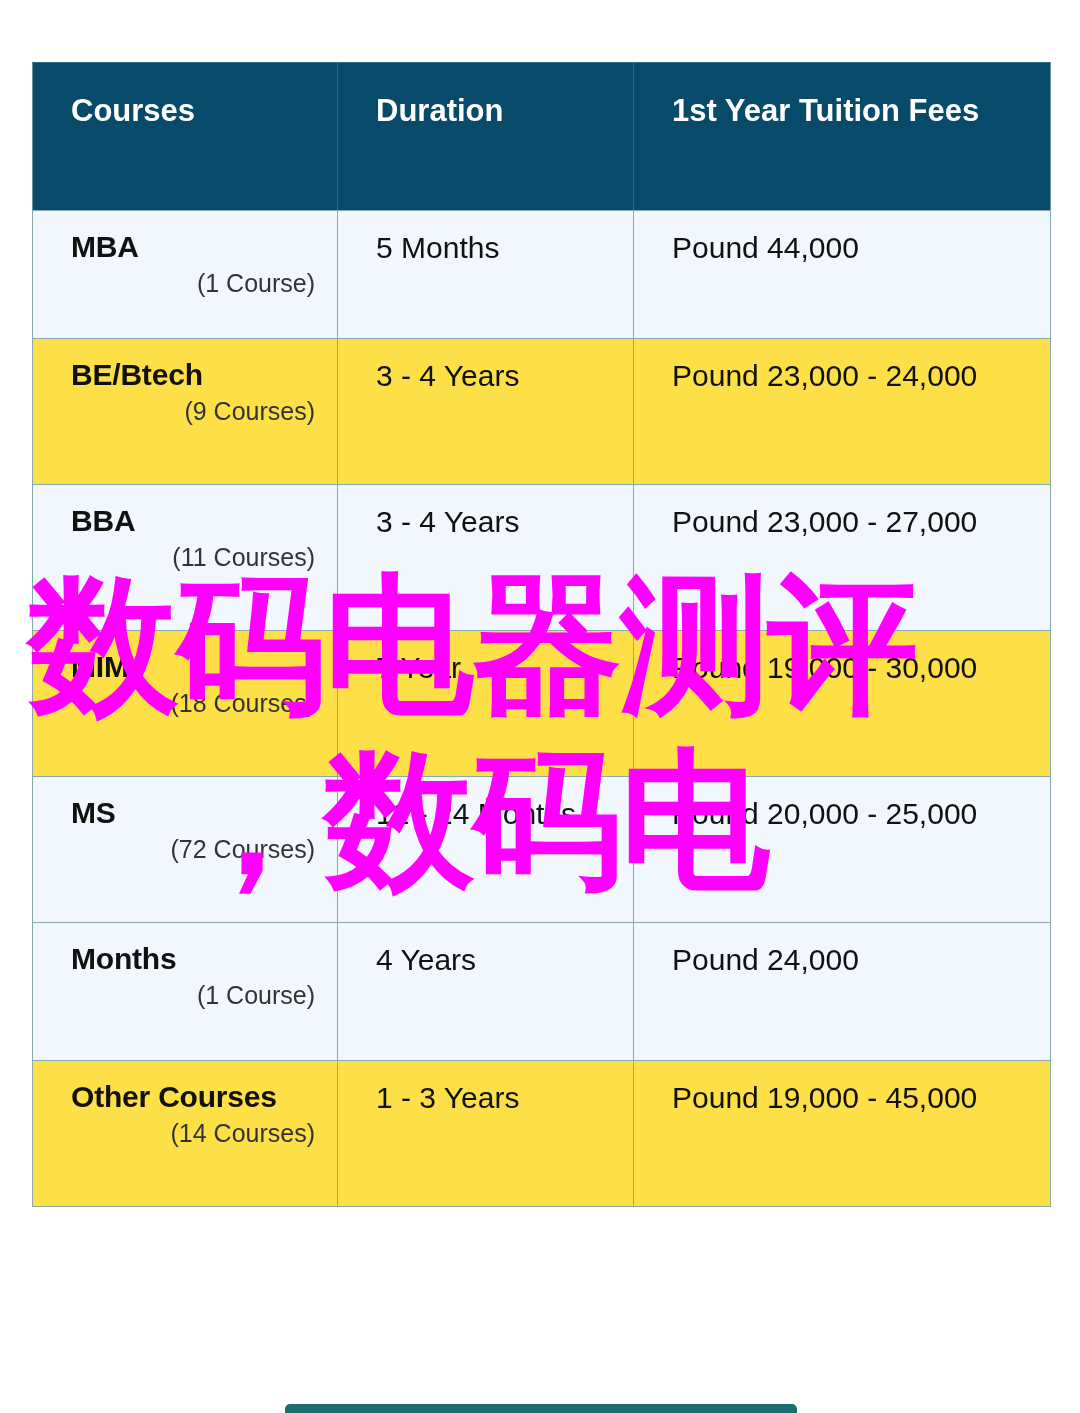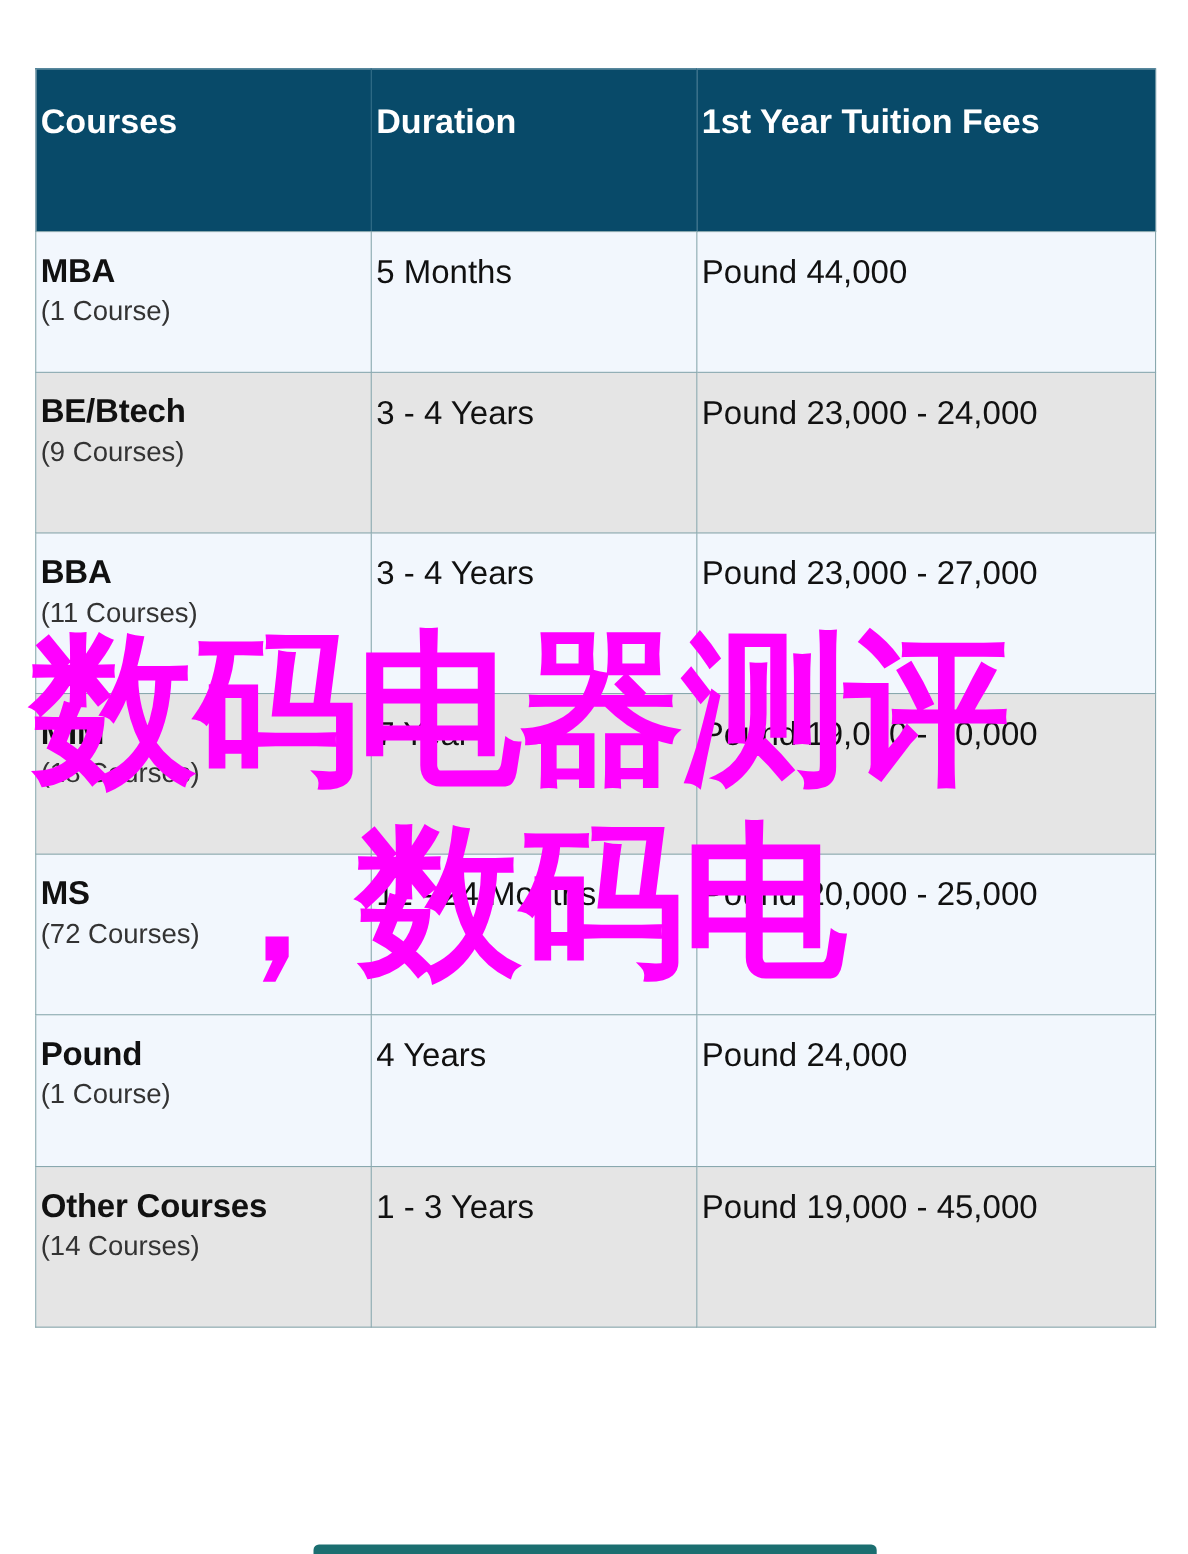--- a/index.html
+++ b/index.html
@@ -39,21 +39,21 @@
 
   table.fees-table col.c-course   { width: 305px; }
   table.fees-table col.c-duration { width: 296px; }
   table.fees-table col.c-fees     { width: 417px; }
 
   table.fees-table th,
   table.fees-table td {
     border: 1px solid #89a8ae;
     vertical-align: top;
     text-align: left;
-    padding: 18px 22px 22px 4px;
+    padding: 18px 22px 22px 38px;
     box-sizing: border-box;
   }
 
   table.fees-table thead th {
     background: #084a69;
     color: #ffffff;
     font-size: 31px;
     font-weight: bold;
     line-height: 1.28;
     height: 148px;
@@ -61,38 +61,39 @@
     border-color: #2f6a85;
     border-bottom-color: #89a8ae;
   }
   table.fees-table thead th:first-child { border-left-color: #6d93a3; }
   table.fees-table thead th:last-child  { border-right-color: #6d93a3; }
 
   table.fees-table tbody tr.row-alt td {
     background: #f2f7fd;
   }
   table.fees-table tbody tr.row-plain td {
-    background: #e5e5e5;
+    background: #fde047;
   }
 
   .cell-course-name {
     display: block;
     font-size: 30px;
     font-weight: bold;
     color: #111111;
     line-height: 1.18;
     letter-spacing: -0.2px;
   }
   .cell-course-count {
     display: block;
     font-size: 25px;
     font-weight: normal;
     color: #333333;
     line-height: 1.3;
     margin-top: 3px;
+    text-align: right;
   }
   .cell-plain {
     font-size: 30px;
     color: #111111;
     line-height: 1.27;
     font-weight: normal;
   }
 
   tbody tr.r-mba td      { height: 128px; }
   tbody tr.r-betech td   { height: 146px; }
@@ -206,21 +207,21 @@
             <span class="cell-course-name">MS</span>
             <span class="cell-course-count">(72 Courses)</span>
           </td>
           <td class="cell-plain">12 - 24 Months</td>
           <td class="cell-plain">Pound 20,000 - 25,000</td>
         </tr>
 
 
         <tr class="row-alt r-mpharm">
           <td>
-            <span class="cell-course-name">Pound</span>
+            <span class="cell-course-name">Months</span>
             <span class="cell-course-count">(1 Course)</span>
           </td>
           <td class="cell-plain">4 Years</td>
           <td class="cell-plain">Pound 24,000</td>
         </tr>
 
         <tr class="row-plain r-other">
           <td>
             <span class="cell-course-name">Other Courses</span>
             <span class="cell-course-count">(14 Courses)</span>

